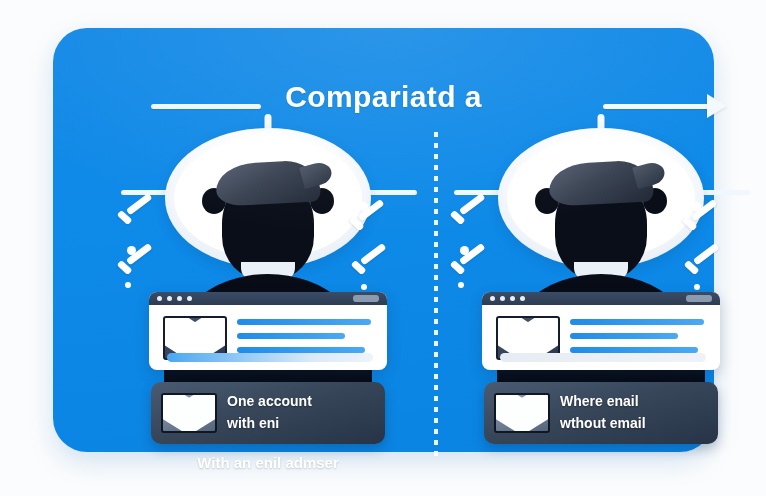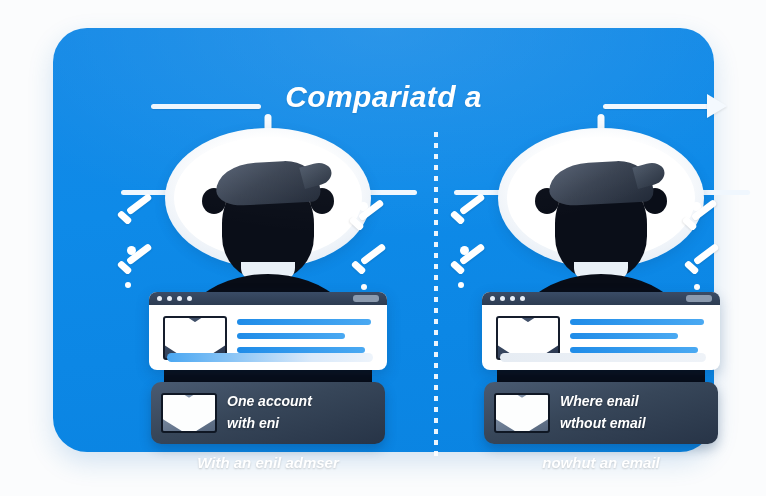--- a/index.html
+++ b/index.html
@@ -10,21 +10,20 @@
     overflow:hidden;
   }
   .stage{position:relative;width:766px;height:496px;overflow:hidden;}
 
   
   .card{
     position:absolute;left:53px;top:28px;width:661px;height:424px;
     background:linear-gradient(175deg,#1489e6 0%,#0e8ae8 40%,#0a84e2 100%);
     border-radius:34px;
     box-shadow:0 10px 26px rgba(30,110,190,.18);
-    font-style:italic;
   }
   .card::after{
     content:"";position:absolute;inset:0;border-radius:34px;
     background:radial-gradient(120% 90% at 50% 0%,rgba(255,255,255,.10),rgba(255,255,255,0) 55%);
     pointer-events:none;
   }
 
   
   .title{
     position:absolute;left:0;right:0;top:52px;text-align:center;
@@ -356,17 +355,16 @@
       </div>
 
       <div class="pill">
         <div class="pill-env"></div>
         <div class="pill-text">
           <span class="ln">Where enail</span>
           <span class="ln">wthout email</span>
         </div>
       </div>
 
-      <div class="caption">nowhut an email</div>
     </div>
 
   </div>
 </div>
 
 </body></html>

